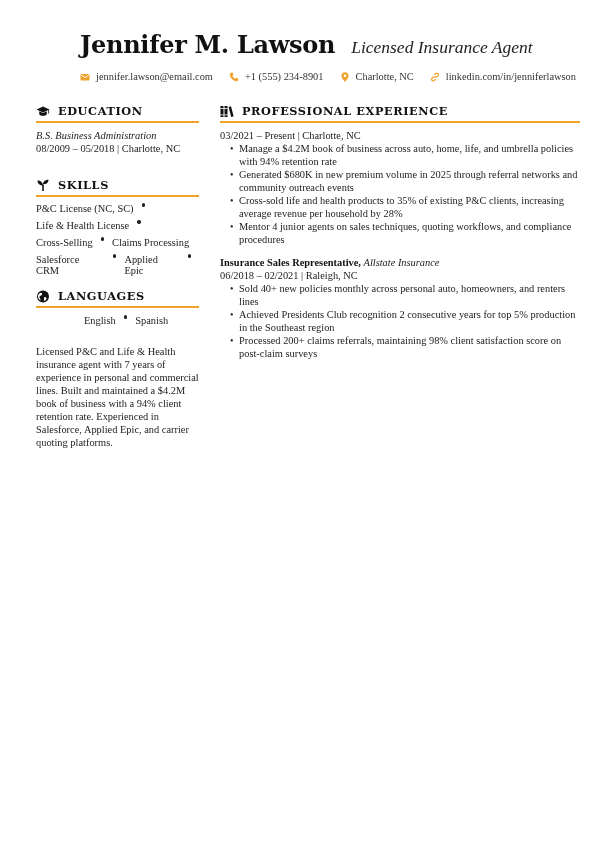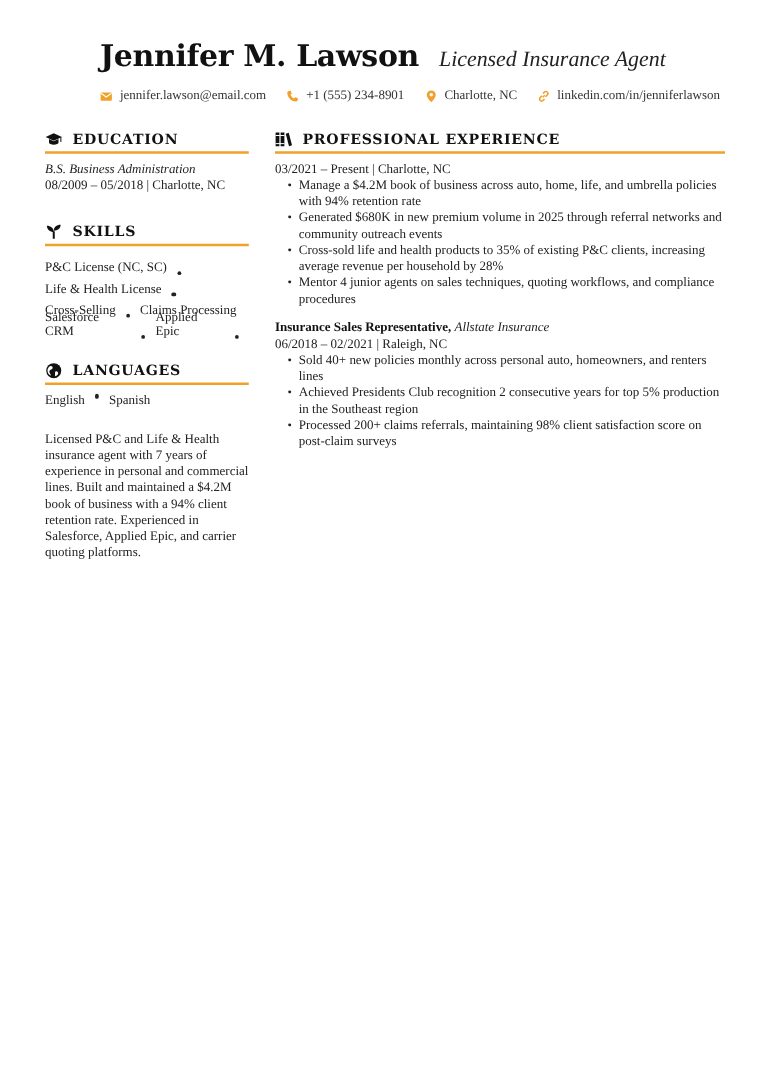--- a/index.html
+++ b/index.html
@@ -59,25 +59,25 @@
     letter-spacing: 0.6px;
     color: #111111;
   }
 
   .t { font-family: "Liberation Serif", serif; font-size: 10.4px; line-height: 13px; color: #222222; }
   .bold { font-weight: bold; color: #111; }
   .ital { font-style: italic; }
 
   .edu { margin-bottom: 23px; }
   .skills-list { margin-bottom: 18px; }
-  .skill-line { display: flex; align-items: flex-end; height: 17px; }
+  .skill-line { display: flex; align-items: flex-start; height: 17px; }
   .skill { font-family: "Liberation Serif", serif; font-size: 10.4px; color: #222; }
   .dot { display: inline-block; width: 3.5px; height: 3.5px; border-radius: 50%; background: #222; margin: 0 8px; }
 
-  .langs { display: flex; align-items: flex-start; margin-bottom: 19px; margin-top: 7px; }
+  .langs { display: flex; align-items: flex-start; margin-bottom: 19px; margin-top: 7px; margin-left: 48px; }
   .summary { width: 165px; }
 
   .job { margin-bottom: 10px; }
   .job-title-line { margin-top: 2px; }
   .bullets { margin-left: 10px; }
   .bullet { display: flex; }
   .bullet-mark { width: 9px; flex-shrink: 0; font-size: 10px; line-height: 13px; }
 </style>
 </head>
 <body>

